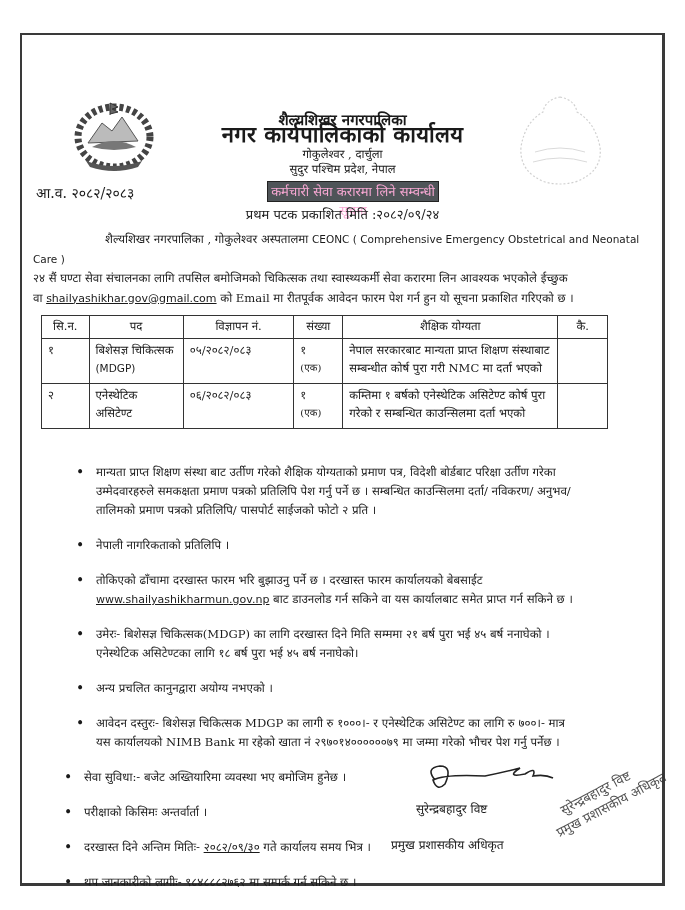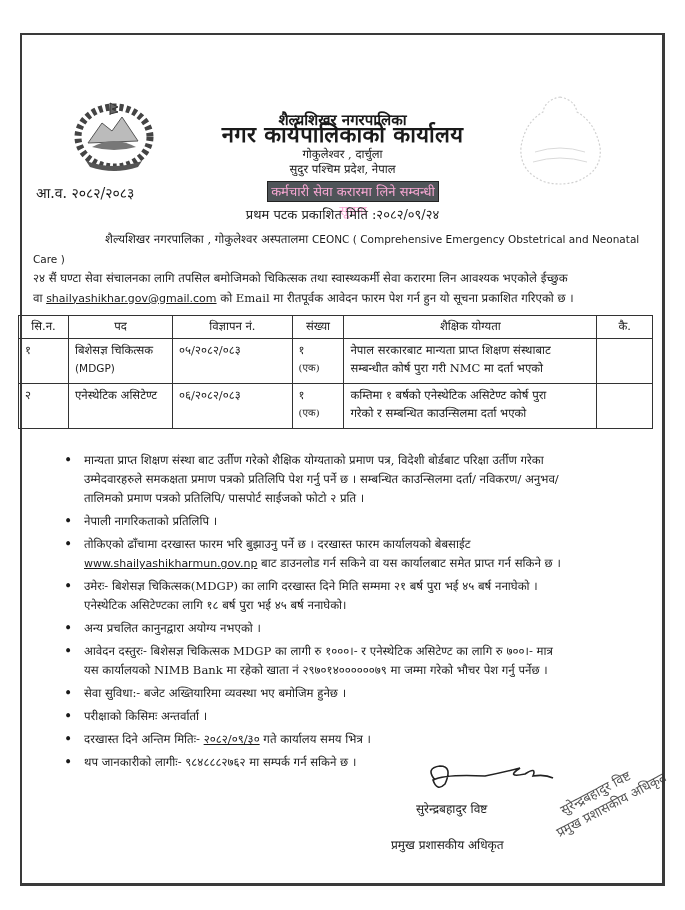--- a/index.html
+++ b/index.html
@@ -18,29 +18,29 @@
   .banner { position:absolute; left:267px; top:181px; width:170px; height:19px;
             background:#4f5458; color:#f9a8d4; font-size:13px; line-height:19px; text-align:center;
             border:1px solid #222; }
   .pubdate { position:absolute; left:0; width:685px; top:205px; text-align:center; font-size:13px; }
   .pubdate span { }
   .intro { position:absolute; left:33px; top:230px; width:625px; font-size:11.6px; line-height:19.5px; }
   .intro p { margin:0; }
   .intro .ind { text-indent:72px; }
   .u { text-decoration:underline; font-family:"DejaVu Sans", sans-serif; font-size:11px; }
   .en { font-family:"DejaVu Sans", sans-serif; font-size:10.5px; }
-  table.posts { position:absolute; left:18px; top:315px; width:635px; border-collapse:collapse; font-size:11.5px; }
+  table.posts { position:absolute; left:41px; top:315px; width:567px; border-collapse:collapse; font-size:11.5px; }
   table.posts th, table.posts td { border:1px solid #333; padding:2px 6px; vertical-align:top; text-align:left; font-weight:normal; }
   table.posts th { text-align:center; height:18px; }
   table.posts td { height:40px; line-height:18px; }
   .c1 { width:38px; } .c2 { width:95px; } .c3 { width:110px; } .c4 { width:40px; } .c5 { width:255px; } .c6 { width:45px; }
   .docs { position:absolute; left:50px; top:447px; width:610px; font-size:11.6px; }
   .docs-title { text-decoration:underline; margin-bottom:4px; }
   ul.req { margin:0; padding:0; list-style:none; }
-  ul.req li { position:relative; padding-left:30px; line-height:19px; margin:4px; }
+  ul.req li { position:relative; padding-left:30px; line-height:19px; margin:16px; }
   ul.req li::before { content:"\2022"; position:absolute; left:10px; top:0; font-size:14px; }
   ul.req li.indent { margin-left:4px; }
   .sigimg { position:absolute; left:425px; top:758px; width:130px; height:40px; }
   .signame { position:absolute; left:416px; top:800px; font-size:12px; }
   .sigtitle { position:absolute; left:391px; top:836px; font-size:12px; }
   .sealtext { position:absolute; left:545px; top:810px; font-size:13px; color:#333;
               transform:rotate(-28deg); transform-origin:left top; line-height:18px; opacity:0.85; }
 </style>
 </head>
 <body>

